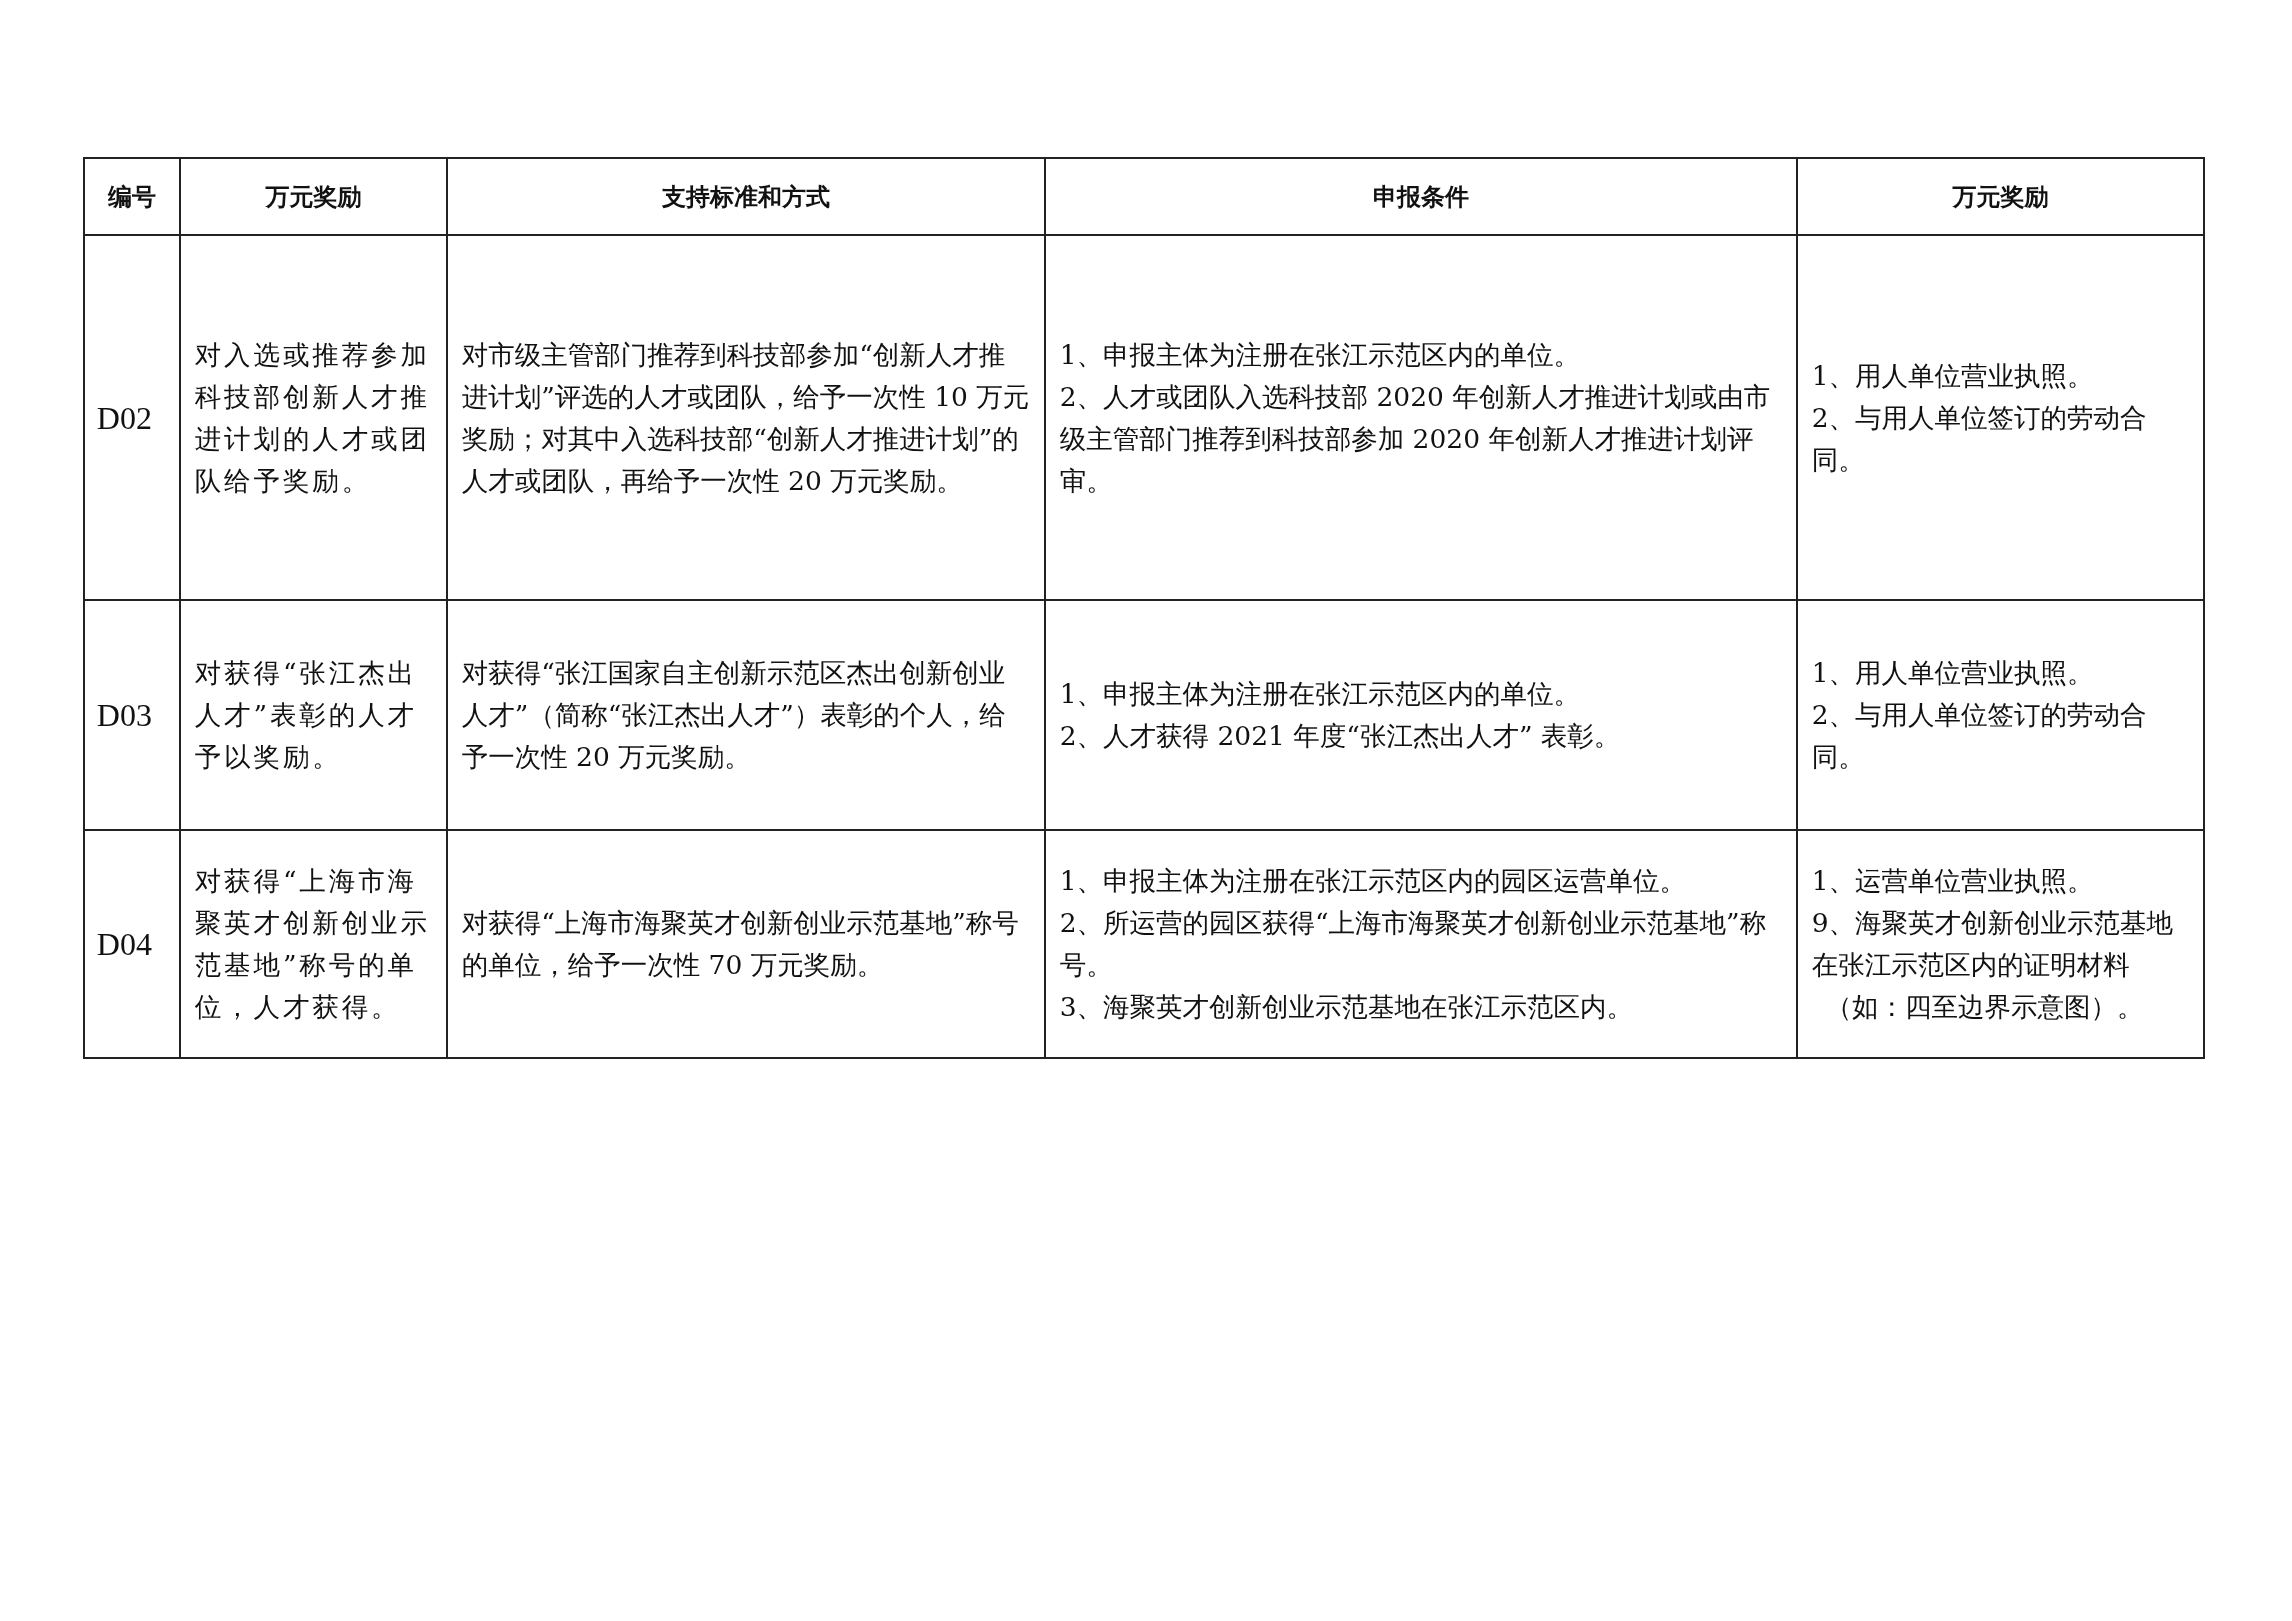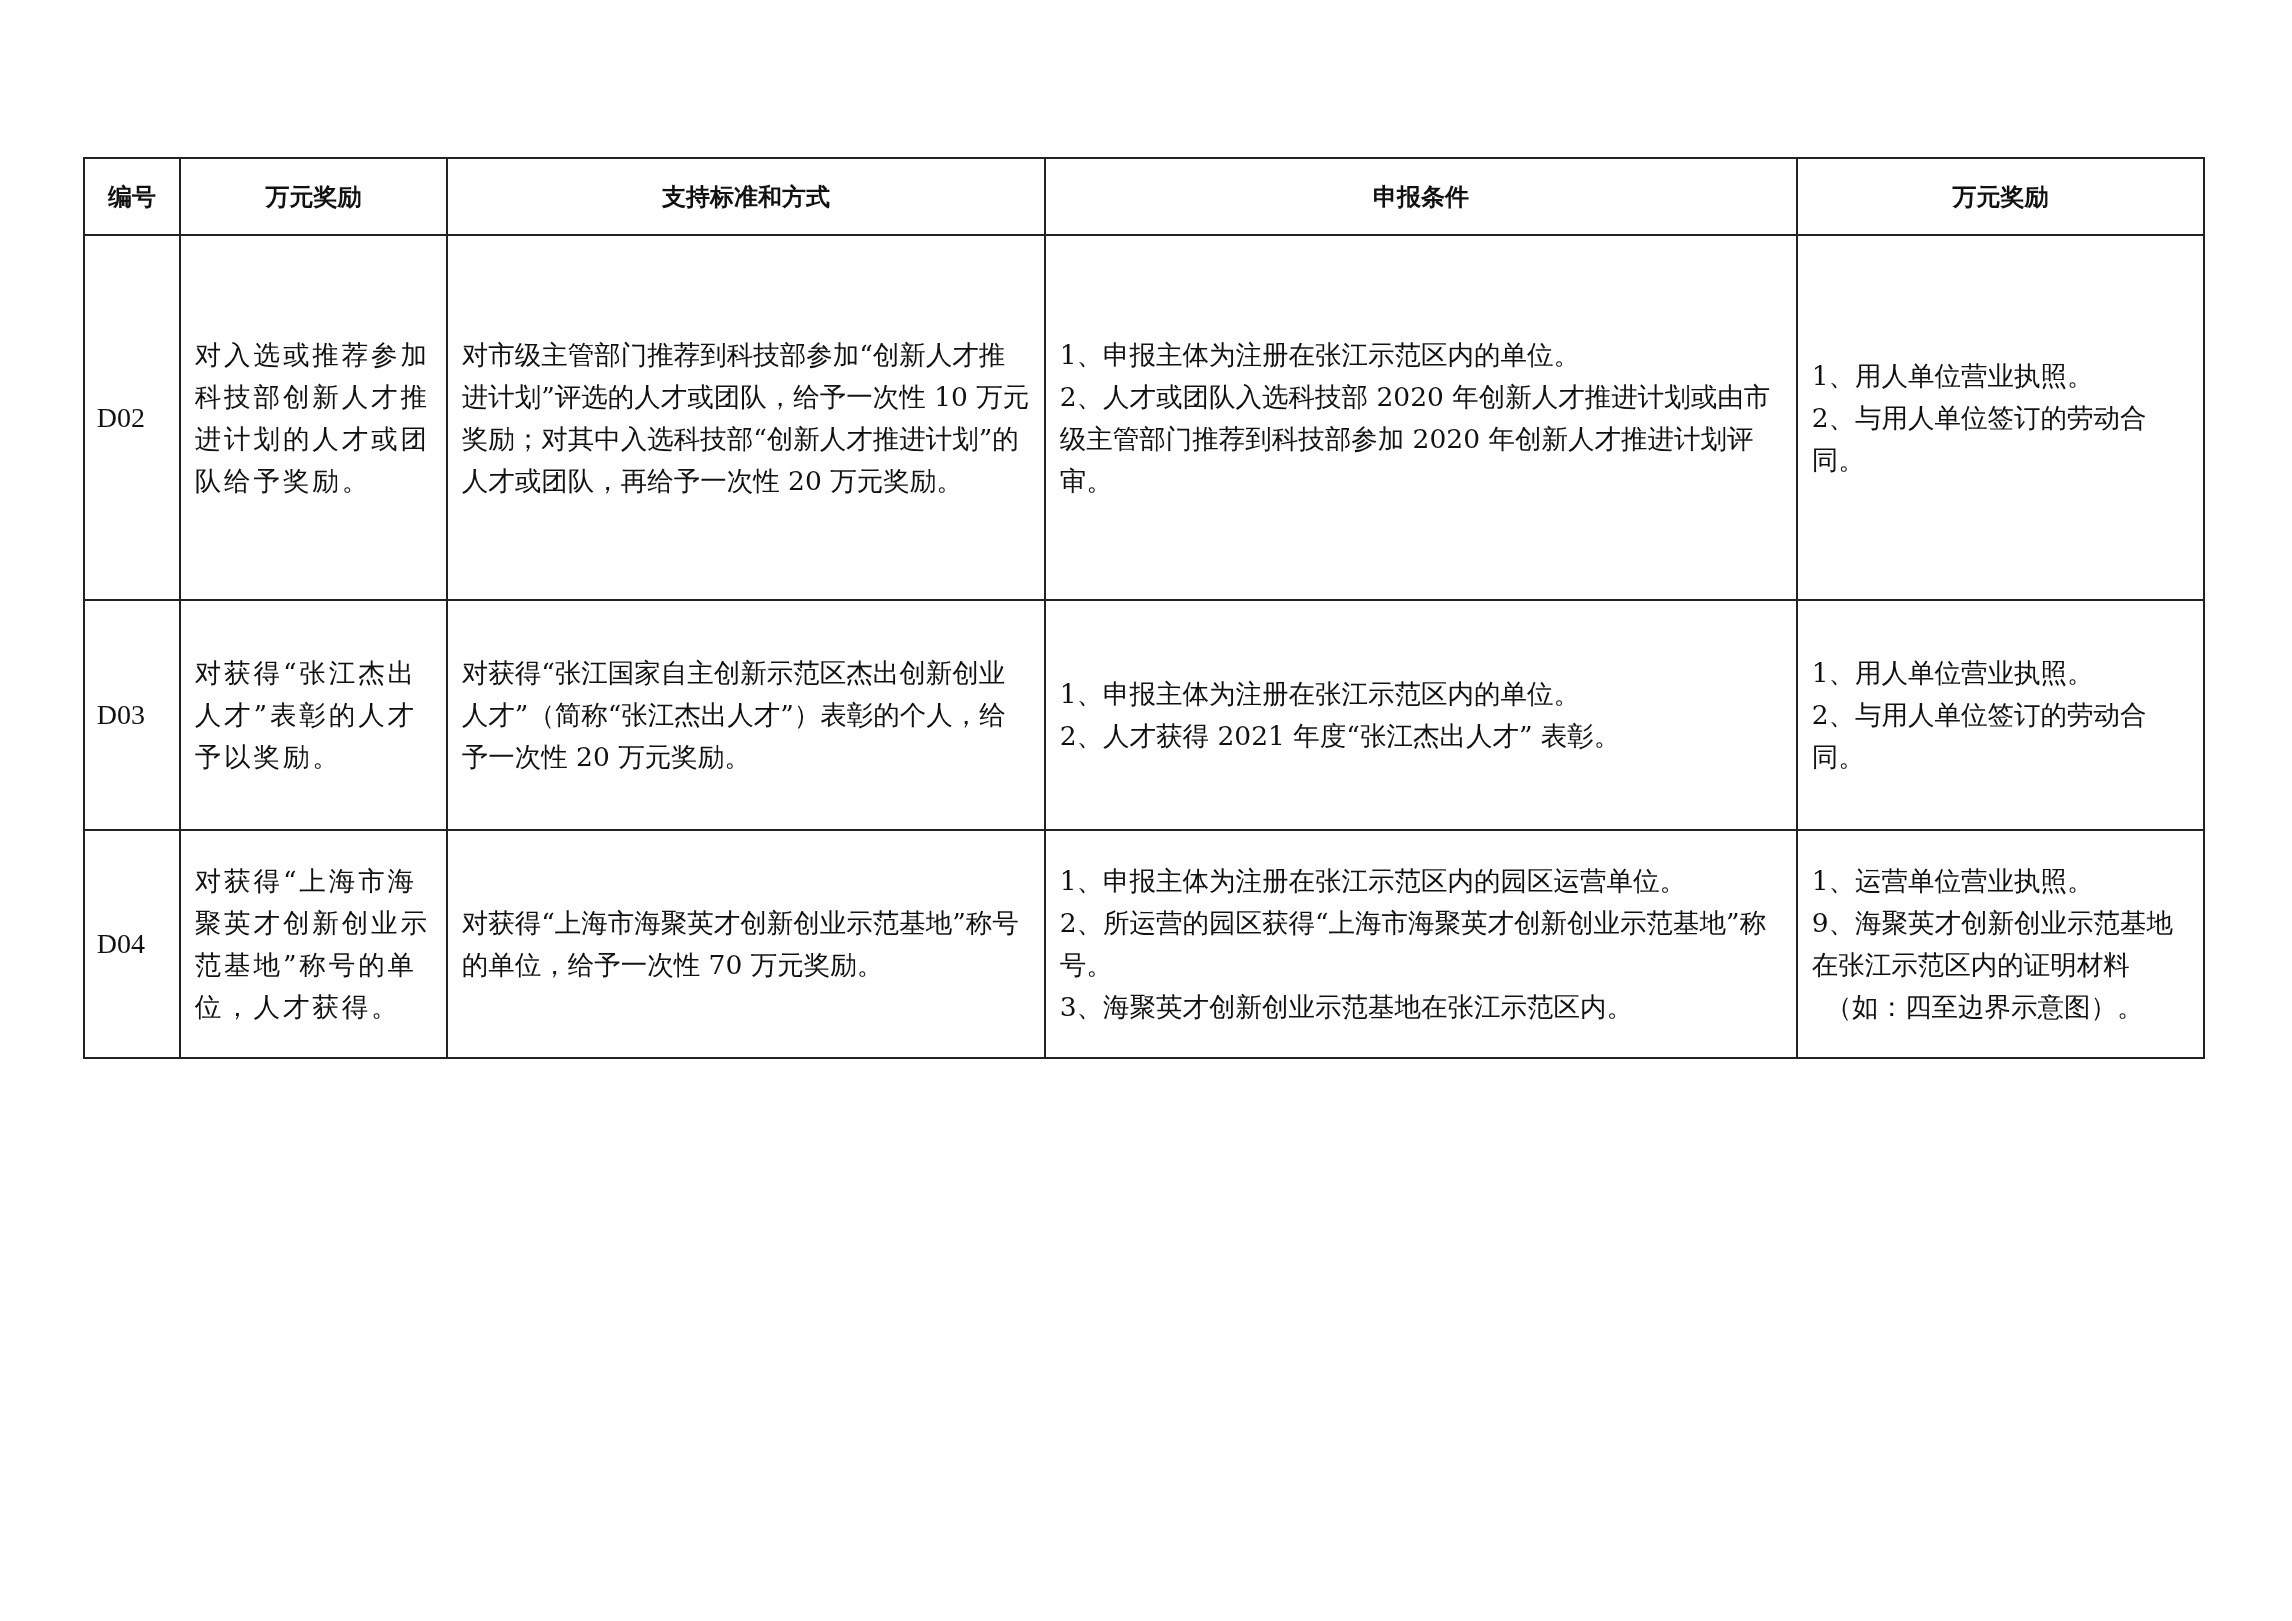--- a/index.html
+++ b/index.html
@@ -41,21 +41,21 @@
   }
   .col-code { width: 96px; }
   .col-item { width: 267px; }
   .col-standard { width: 598px; }
   .col-cond { width: 752px; }
   .col-mat { width: 407px; }
   td.code {
     text-align: left;
     padding-left: 11.8px;
     font-family: "Liberation Serif", serif;
-    font-size: 28px;
+    font-size: 32px;
   }
   td.item {
     letter-spacing: 2.9px;
   }
   tr.row-d02 td { height: 363px; }
   tr.row-d03 td { height: 228px; }
   tr.row-d04 td { height: 226px; }
   .line { display: block; }
   .line.indent { padding-left: 13.7px; }
 </style>

